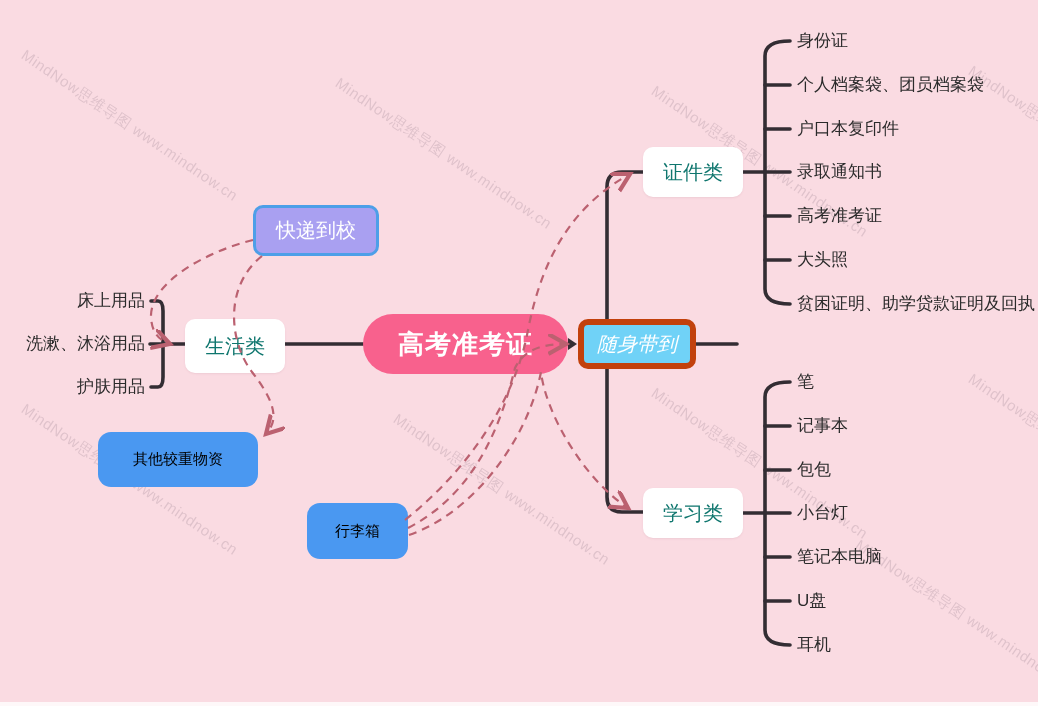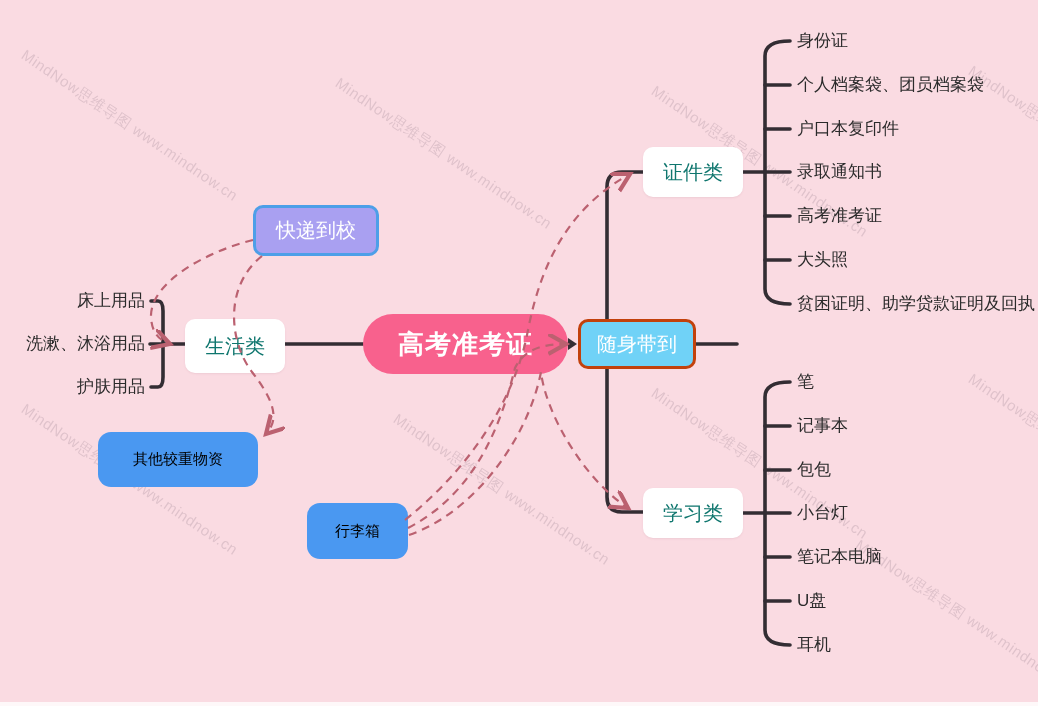--- a/index.html
+++ b/index.html
@@ -6,21 +6,21 @@
   body{font-family:"Liberation Sans","DejaVu Sans",sans-serif;}
   .canvas{position:relative;width:1038px;height:706px;background:#fadbe2;overflow:hidden;}
   .wm{position:absolute;white-space:nowrap;font-size:15px;letter-spacing:.6px;color:#a88f9c;opacity:.32;
       transform:rotate(34deg);transform-origin:0 0;pointer-events:none;}
   svg.layer{position:absolute;left:0;top:0;pointer-events:none;}
   .node{position:absolute;display:flex;align-items:center;justify-content:center;box-sizing:border-box;
         white-space:nowrap;border-radius:10px;font-weight:500;cursor:default;}
   .node-root{background:#f8618d;color:#fff;border-radius:30px;font-size:26px;font-weight:700;
              letter-spacing:1px;}
   .node-plain{background:#ffffff;color:#0f766e;font-size:20px;box-shadow:0 1px 2px rgba(180,120,140,.15);}
-  .node-carry{background:#70d2f7;border:3px solid #c2410c;color:#fff;font-size:20px;}
+  .node-carry{background:#70d2f7;border:6px solid #c2410c;color:#fff;font-size:20px;font-style:italic;}
   .node-carryitem{background:#a3e4fa;border:3px solid #eefaff;color:#1d1d1d;font-size:20px;}
   .node-express{background:#a9a0f1;border:3px solid #4d9fe8;color:#fff;font-size:20px;}
   .node-blue{background:#4a98f1;color:#000000;font-size:15px;border-radius:13px;}
   .item{position:absolute;font-size:17px;font-weight:500;color:#2b2b2b;line-height:24px;white-space:nowrap;}
   .item.r{text-align:center;}
   .edgeband{position:absolute;left:0;bottom:0;width:100%;height:4px;background:rgba(255,255,255,.8);}
 </style>
 </head>
 <body>
 

